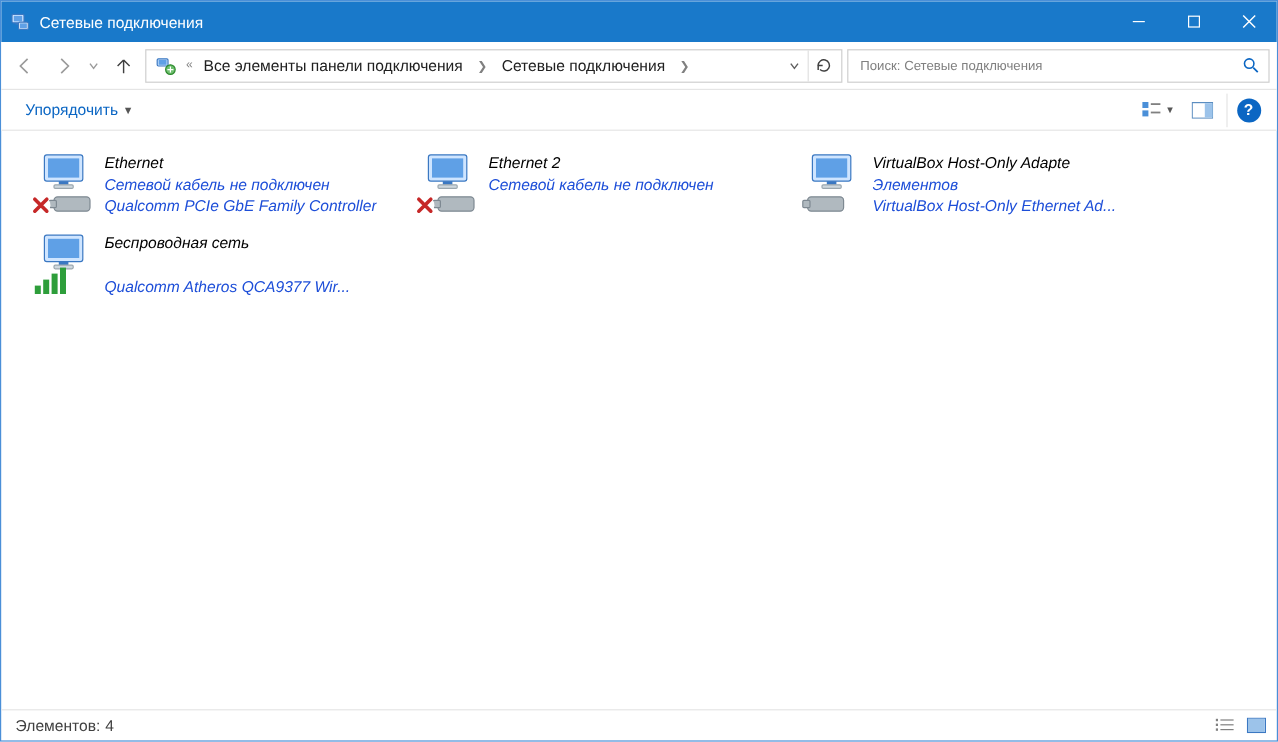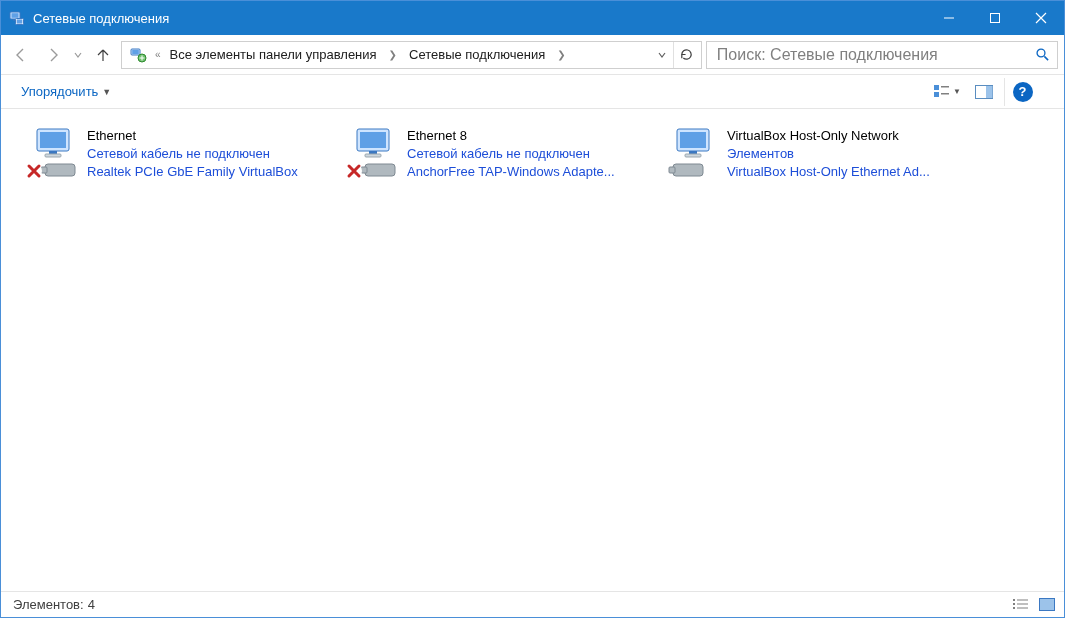--- a/index.html
+++ b/index.html
@@ -19,37 +19,37 @@
   .navbtn.enabled { color:#404040; }
   .dropdown-caret { width:14px; height:28px; display:flex; align-items:center; justify-content:center; color:#9b9b9b; }
   .breadcrumb-box { flex:1.7; height:28px; border:1px solid #cfcfcf; display:flex; align-items:center; padding:0 2px; gap:2px; }
   .bc-icon-wrap { width:20px; height:20px; display:flex; align-items:center; justify-content:center; margin:0 2px 0 4px; }
   .bc-sep { color:#808080; padding:0 3px; font-size:10px; }
   .bc-seg { padding:2px 4px; color:#202020; white-space:nowrap; }
   .bc-chevron { color:#808080; padding:0 6px; font-size:10px; }
   .bc-dd { width:18px; display:flex; align-items:center; justify-content:center; color:#606060; height:26px; border-left:1px solid transparent;}
   .bc-refresh { width:26px; height:26px; display:flex; align-items:center; justify-content:center; border-left:1px solid #e0e0e0; margin-left:auto;}
   .searchbox { flex:1; height:28px; border:1px solid #cfcfcf; display:flex; align-items:center; padding:0 4px 0 8px; color:#808080; }
-  .searchbox input { flex:1; border:none; outline:none; font-size:16px; color:#808080; font-family:inherit; }
+  .searchbox input { flex:1; border:none; outline:none; font-size:11px; color:#808080; font-family:inherit; }
   .searchbox input::placeholder { color:#808080; font-style:normal; }
   .search-icon { width:22px; height:22px; display:flex; align-items:center; justify-content:center; color:#0b66c3; }
 
   
-  .cmdbar { height:34px; border-bottom:1px solid #e5e5e5; background:#fff; display:flex; align-items:center; padding:0 28px 0 16px; }
+  .cmdbar { height:34px; border-bottom:1px solid #e5e5e5; background:#fff; display:flex; align-items:center; padding:0 10px 0 16px; }
   .cmd-item { color:#0b66c3; display:flex; align-items:center; gap:4px; padding:4px 4px; }
   .cmd-caret { color:#565656; font-size:9px; }
   .cmdbar .spacer { flex:1; }
   .toolicon { width:32px; height:28px; display:flex; align-items:center; justify-content:center; color:#404040; position:relative;}
   .toolicon.sep-left { border-left:1px solid #e5e5e5; margin-left:4px; padding-left:4px; }
   .toolicon .mini-caret { color:#565656; font-size:8px; margin-left:2px;}
   .help-circle { width:20px; height:20px; border-radius:50%; background:#0b66c3; color:#fff; font-weight:bold; display:flex; align-items:center; justify-content:center; font-size:13px;}
 
   
   .content { flex:1; padding:14px 12px 8px 18px; display:flex; flex-wrap:wrap; align-content:flex-start; gap:0; overflow:auto;}
-  .adapter { width:320px; display:flex; align-items:flex-start; padding:2px 4px; margin-bottom:6px;}
+  .adapter { width:320px; display:flex; align-items:flex-start; padding:2px 4px; margin-bottom:6px;font-style:italic;}
   .adapter .icon { width:56px; height:56px; position:relative; flex-shrink:0; margin-right:8px;}
   .adapter .lines { display:flex; flex-direction:column; line-height:1.4; padding-top:2px; overflow:hidden; }
   .adapter .name { color:#000; }
   .adapter .status, .adapter .device { color:#1d4ed8; white-space:nowrap; overflow:hidden; text-overflow:ellipsis; max-width:240px;}
   .adapter.wireless .status { min-height:18px; }
 
   
   .statusbar { height:26px; border-top:1px solid #e5e5e5; display:flex; align-items:center; padding:0 6px 0 12px; color:#404040; }
   .sb-icon { width:22px; height:18px; display:flex; align-items:center; justify-content:center; color:#707070; margin-left:4px;}
   .statusbar .spacer { flex:1; }
@@ -120,21 +120,21 @@
   <div class="breadcrumb-box">
     <span class="bc-icon-wrap">
       <svg width="18" height="18" viewBox="0 0 18 18">
         <rect x="2" y="3" width="9" height="6" rx="1" class="mon-body"></rect>
         <rect x="3.2" y="4" width="6.6" height="4" class="mon-screen"></rect>
         <circle cx="13" cy="12" r="4" fill="#6fc06f" stroke="#2e8a2e"></circle>
         <path d="M13 9.5 v5 M10.5 12 h5" stroke="#fff" stroke-width="1"></path>
       </svg>
     </span>
     <span class="bc-sep">«</span>
-    <span class="bc-seg">Все элементы панели управления</span>
+    <span class="bc-seg">Все элементы панели подключения</span>
     <span class="bc-chevron">❯</span>
     <span class="bc-seg">Сетевые подключения</span>
     <span class="bc-chevron">❯</span>
     <span style="flex:1"></span>
     <span class="bc-dd">
       <svg width="10" height="10" viewBox="0 0 10 10">
           <path d="M2 3 L5 7 L8 3" fill="none" stroke="#606060" stroke-width="1.2"></path>
         </svg>
     </span>
     <span class="bc-refresh">
@@ -198,64 +198,83 @@
 
         <g transform="translate(3,38)">
           <circle cx="8" cy="8" r="8" fill="#fff"></circle>
           <path d="M3 3 L13 13 M13 3 L3 13" stroke="#c62828" stroke-width="3" stroke-linecap="round"></path>
         </g>
       </svg>
     </div>
     <div class="lines">
       <span class="name">Ethernet</span>
       <span class="status">Сетевой кабель не подключен</span>
-      <span class="device">Realtek PCIe GbE Family VirtualBox</span>
+      <span class="device">Qualcomm PCIe GbE Family Controller</span>
     </div>
   </div>
 
   <div class="adapter">
     <div class="icon">
       <svg width="56" height="56" viewBox="0 0 56 56">
         <rect x="14" y="4" width="32" height="22" rx="2" class="mon-body"></rect>
         <rect x="17" y="7" width="26" height="16" class="mon-screen"></rect>
         <rect x="26" y="26" width="8" height="3" fill="#3b78c2"></rect>
         <rect x="22" y="29" width="16" height="3" rx="1" fill="#cfd8de" stroke="#9ba7af"></rect>
         <rect x="22" y="39" width="30" height="12" rx="3" class="plug"></rect>
         <rect x="18" y="42" width="6" height="6" rx="1" class="plug"></rect>
         <g transform="translate(3,38)">
           <circle cx="8" cy="8" r="8" fill="#fff"></circle>
           <path d="M3 3 L13 13 M13 3 L3 13" stroke="#c62828" stroke-width="3" stroke-linecap="round"></path>
         </g>
       </svg>
     </div>
     <div class="lines">
-      <span class="name">Ethernet 8</span>
+      <span class="name">Ethernet 2</span>
       <span class="status">Сетевой кабель не подключен</span>
-      <span class="device">AnchorFree TAP-Windows Adapte...</span>
     </div>
   </div>
 
   <div class="adapter">
     <div class="icon">
       <svg width="56" height="56" viewBox="0 0 56 56">
         <rect x="14" y="4" width="32" height="22" rx="2" class="mon-body"></rect>
         <rect x="17" y="7" width="26" height="16" class="mon-screen"></rect>
         <rect x="26" y="26" width="8" height="3" fill="#3b78c2"></rect>
         <rect x="22" y="29" width="16" height="3" rx="1" fill="#cfd8de" stroke="#9ba7af"></rect>
         <rect x="10" y="39" width="30" height="12" rx="3" class="plug"></rect>
         <rect x="6" y="42" width="6" height="6" rx="1" class="plug"></rect>
       </svg>
     </div>
     <div class="lines">
-      <span class="name">VirtualBox Host-Only Network</span>
+      <span class="name">VirtualBox Host-Only Adapte</span>
       <span class="status">Элементов</span>
       <span class="device">VirtualBox Host-Only Ethernet Ad...</span>
     </div>
   </div>
 
+  <div class="adapter wireless">
+    <div class="icon">
+      <svg width="56" height="56" viewBox="0 0 56 56">
+        <rect x="14" y="4" width="32" height="22" rx="2" class="mon-body"></rect>
+        <rect x="17" y="7" width="26" height="16" class="mon-screen"></rect>
+        <rect x="26" y="26" width="8" height="3" fill="#3b78c2"></rect>
+        <rect x="22" y="29" width="16" height="3" rx="1" fill="#cfd8de" stroke="#9ba7af"></rect>
+
+        <rect x="6" y="46" width="5" height="7" class="wifi-bar"></rect>
+        <rect x="13" y="41" width="5" height="12" class="wifi-bar"></rect>
+        <rect x="20" y="36" width="5" height="17" class="wifi-bar"></rect>
+        <rect x="27" y="31" width="5" height="22" class="wifi-bar"></rect>
+      </svg>
+    </div>
+    <div class="lines">
+      <span class="name">Беспроводная сеть</span>
+      <span class="status"></span>
+      <span class="device">Qualcomm Atheros QCA9377 Wir...</span>
+    </div>
+  </div>
 
 </div>
 
 <div class="statusbar">
   <span>Элементов:</span>
   <span style="width:4px"></span>
   <span>4</span>
   <span class="spacer"></span>
   <div class="sb-icon">
     <svg width="16" height="13" viewBox="0 0 16 13">

